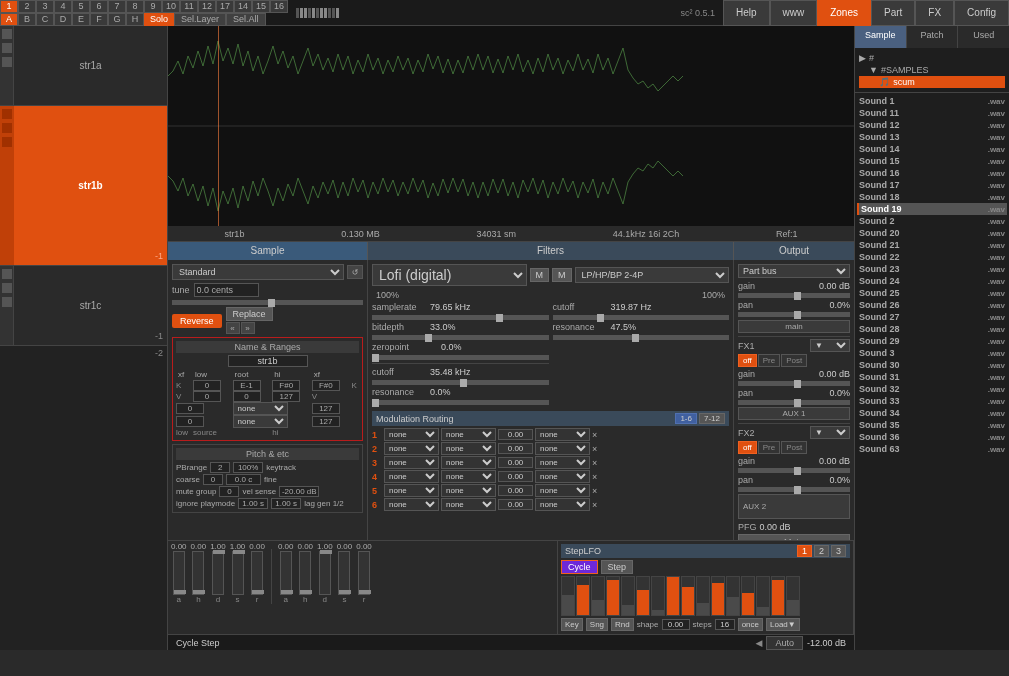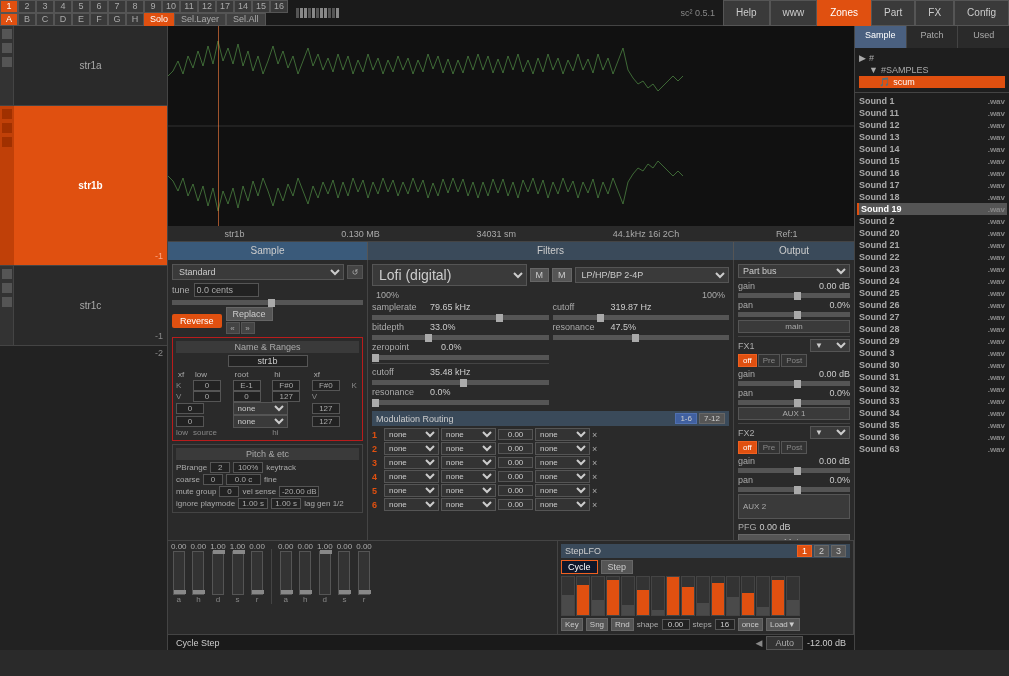--- a/index.html
+++ b/index.html
@@ -596,21 +596,21 @@
           <span>StepLFO</span>
           <div style="display:flex; gap:2px;">
             <button style="background:#e05010; color:#fff; border:1px solid #f06020; padding:0 4px; font-size:9px; cursor:pointer;">1</button>
             <button style="background:#555; color:#ccc; border:1px solid #666; padding:0 4px; font-size:9px; cursor:pointer;">2</button>
             <button style="background:#555; color:#ccc; border:1px solid #666; padding:0 4px; font-size:9px; cursor:pointer;">3</button>
           </div>
         </div>
 
 
         <div style="display:flex; gap:3px; margin-bottom:2px;">
-          <button style="background:#0f172a; color:#fff; border:1px solid #f06020; padding:1px 6px; font-size:9px; cursor:pointer;">Cycle</button>
+          <button style="background:#6d28d9; color:#fff; border:1px solid #f06020; padding:1px 6px; font-size:9px; cursor:pointer;">Cycle</button>
           <button style="background:#555; color:#ccc; border:1px solid #666; padding:1px 6px; font-size:9px; cursor:pointer;">Step</button>
         </div>
 
         <div style="display:flex; gap:1px; height:40px; align-items:flex-end;">
 
           <div style="width:14px; height:40px; background:#333; border:1px solid #444; position:relative;">
             <div style="position:absolute; bottom:0; width:100%; height:20px; background:#4a4a4a;"></div>
           </div>
           <div style="width:14px; height:40px; background:#333; border:1px solid #444; position:relative;">
             <div style="position:absolute; bottom:0; width:100%; height:30px; background:#e05010;"></div>

